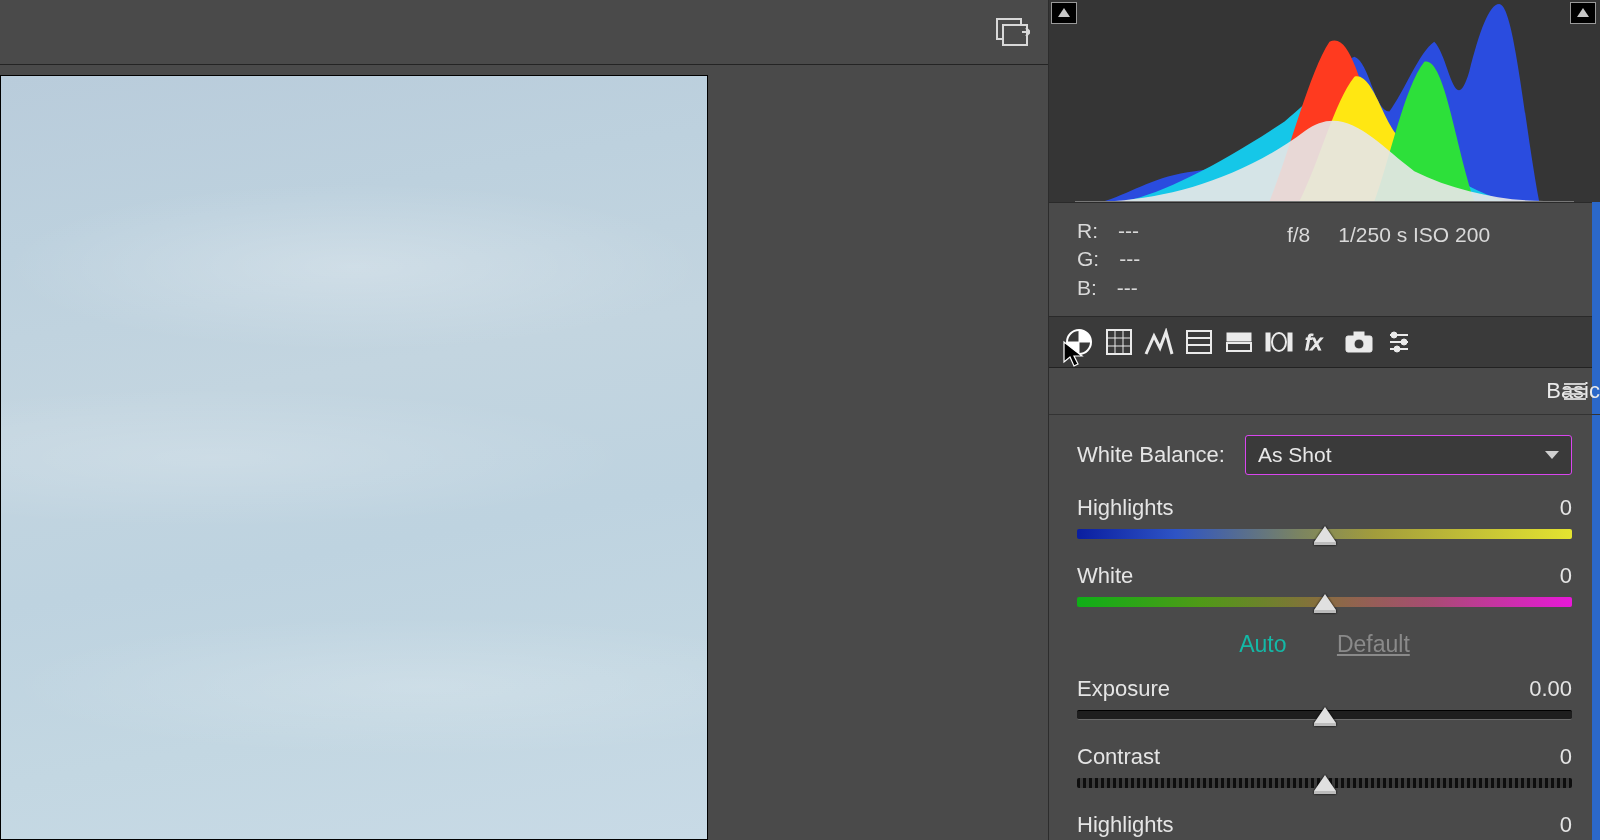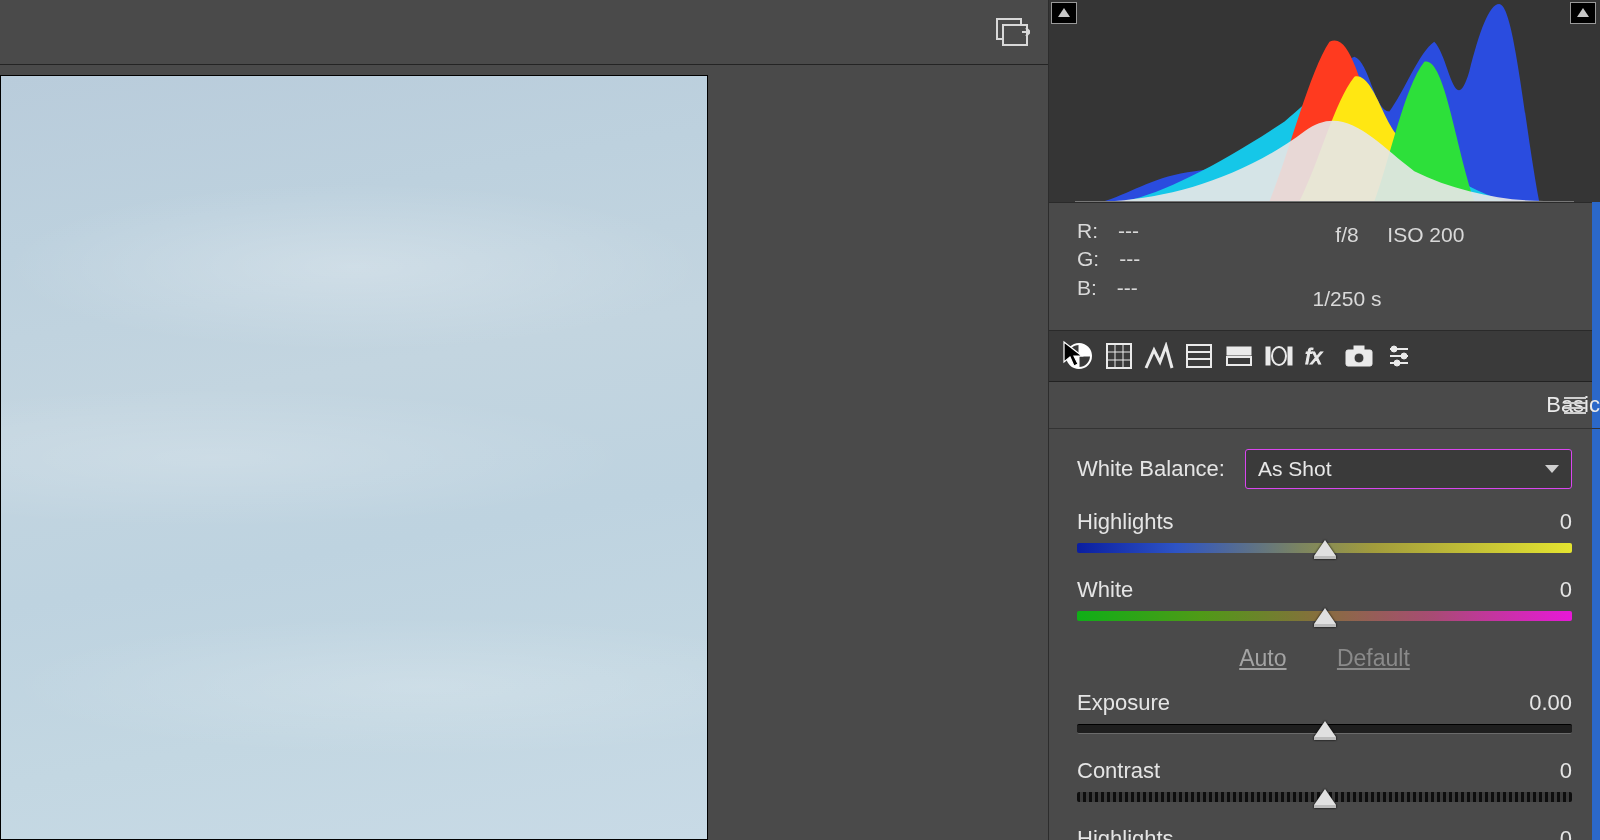--- a/index.html
+++ b/index.html
@@ -18,21 +18,21 @@
   .histogram-wrap { background:#353535; padding:0 0 0 0; position:relative; }
   .clip-badge { position:absolute; width:26px; height:22px; background:#000; border:1px solid #9a9a9a; cursor:pointer;}
   .clip-badge.left{ left:2px; top:2px;}
   .clip-badge.right{ right:4px; top:2px;}
   .clip-triangle{ width:0;height:0;border-left:6px solid transparent;border-right:6px solid transparent;border-bottom:9px solid #c8c8c8;margin:5px auto 0;}
   .histogram { width:calc(100% - 52px); height:200px; margin:2px auto 0; position:relative; border-bottom:1px solid #777;}
   .meta-bar { display:flex; padding:14px 20px 14px 28px; background:#4a4a4a; font-size:21px; color:#d9d9d9; border-bottom:1px solid #2a2a2a; border-top:1px solid #2a2a2a;}
   .rgb-readout { width:120px; line-height:1.35;}
   .rgb-row{display:flex;gap:20px;}
   .exif { flex:1; text-align:center; line-height:1.7;}
-  .exif-row{display:inline-flex;gap:28px;flex-direction:column;}
+  .exif-row{display:inline-flex;gap:28px;}
 
   .tab-strip { display:flex; gap:4px; padding:8px 12px; background:#3a3a3a; border-bottom:1px solid #222; align-items:center;}
   .tab-btn { width:36px; height:34px; display:flex; align-items:center; justify-content:center; cursor:pointer; color:#eaeaea;}
   .tab-btn.active svg, .tab-btn.active{color:#fff;}
   .tab-btn svg{fill:currentColor;stroke:currentColor;}
 
   .panel-header{ position:relative; text-align:right; font-size:22px; color:#eaeaea; padding:10px 0; border-bottom:1px solid #333;}
   .panel-menu{position:absolute;right:14px;top:12px;cursor:pointer;}
   .panel-menu span{display:block;width:22px;height:2px;background:#cfcfcf;margin:3px 0;}
 
@@ -44,21 +44,21 @@
   .slider-head{ display:flex; justify-content:space-between; font-size:22px; margin-bottom:8px;}
   .slider-head .val{ text-align:right; min-width:80px;}
   .track{ position:relative; height:10px; border-radius:2px; }
   .thumb{ position:absolute; top:50%; transform:translate(-50%,-50%); width:0;height:0;border-left:11px solid transparent;border-right:11px solid transparent;border-bottom:16px solid #e0e0e0; filter:drop-shadow(0 0 1px #000);}
   .thumb::after{content:"";position:absolute;left:-11px;top:16px;width:22px;height:3px;background:#bcbcbc;}
   .track-temp{ background:linear-gradient(90deg,#0a1ea0,#2e54c5 20%,#7b8461 45%, #a29c3c 60%, #e4e430 100%); }
   .track-tint{ background:linear-gradient(90deg,#0fae17,#4f9a17 25%,#85703c 48%,#a84b74 72%,#e818d8 100%); }
   .track-plain{ background:#1e1e1e; border-top:1px solid #000; border-bottom:1px solid #6b6b6b;}
   .track-hatch{ background:repeating-linear-gradient(90deg,#0e0e0e 0 3px,#3c3c3c 3px 6px);}
   .actions{ text-align:center; font-size:23px; margin:22px 0 18px;}
-  .actions a{ color:#a3a3a3; margin:0 22px; cursor:pointer; text-decoration:underline;}
+  .actions a{ color:#14b8a6; margin:0 22px; cursor:pointer; }
   .actions a.disabled{ color:#8a8a8a; text-decoration:underline; cursor:default;}
   .scroll-edge{ position:absolute; right:0; top:0; bottom:0; width:8px; background:#2b68c9;}
   .cursor{position:absolute;left:1062px;top:340px;pointer-events:none;}
 </style>
 </head>
 <body>
 
 <div class="app">
   <div class="canvas-area">
     <div class="top-toolbar">

